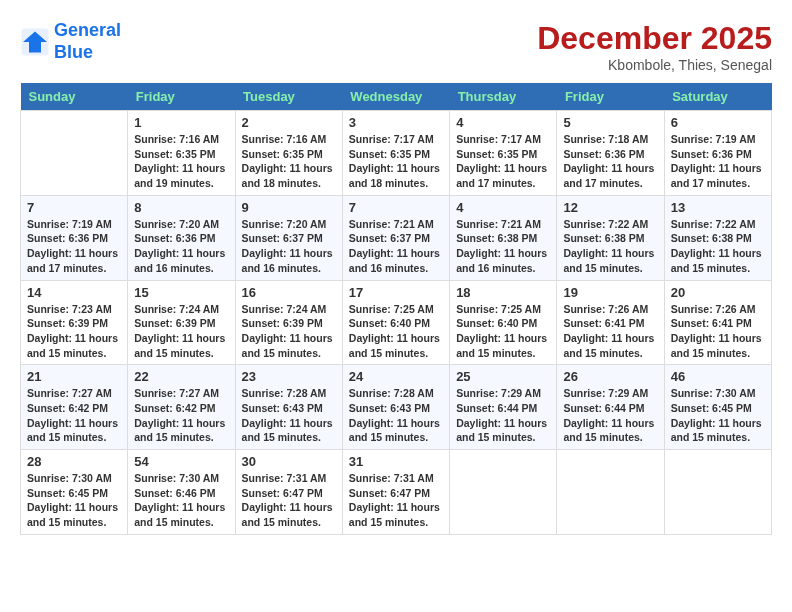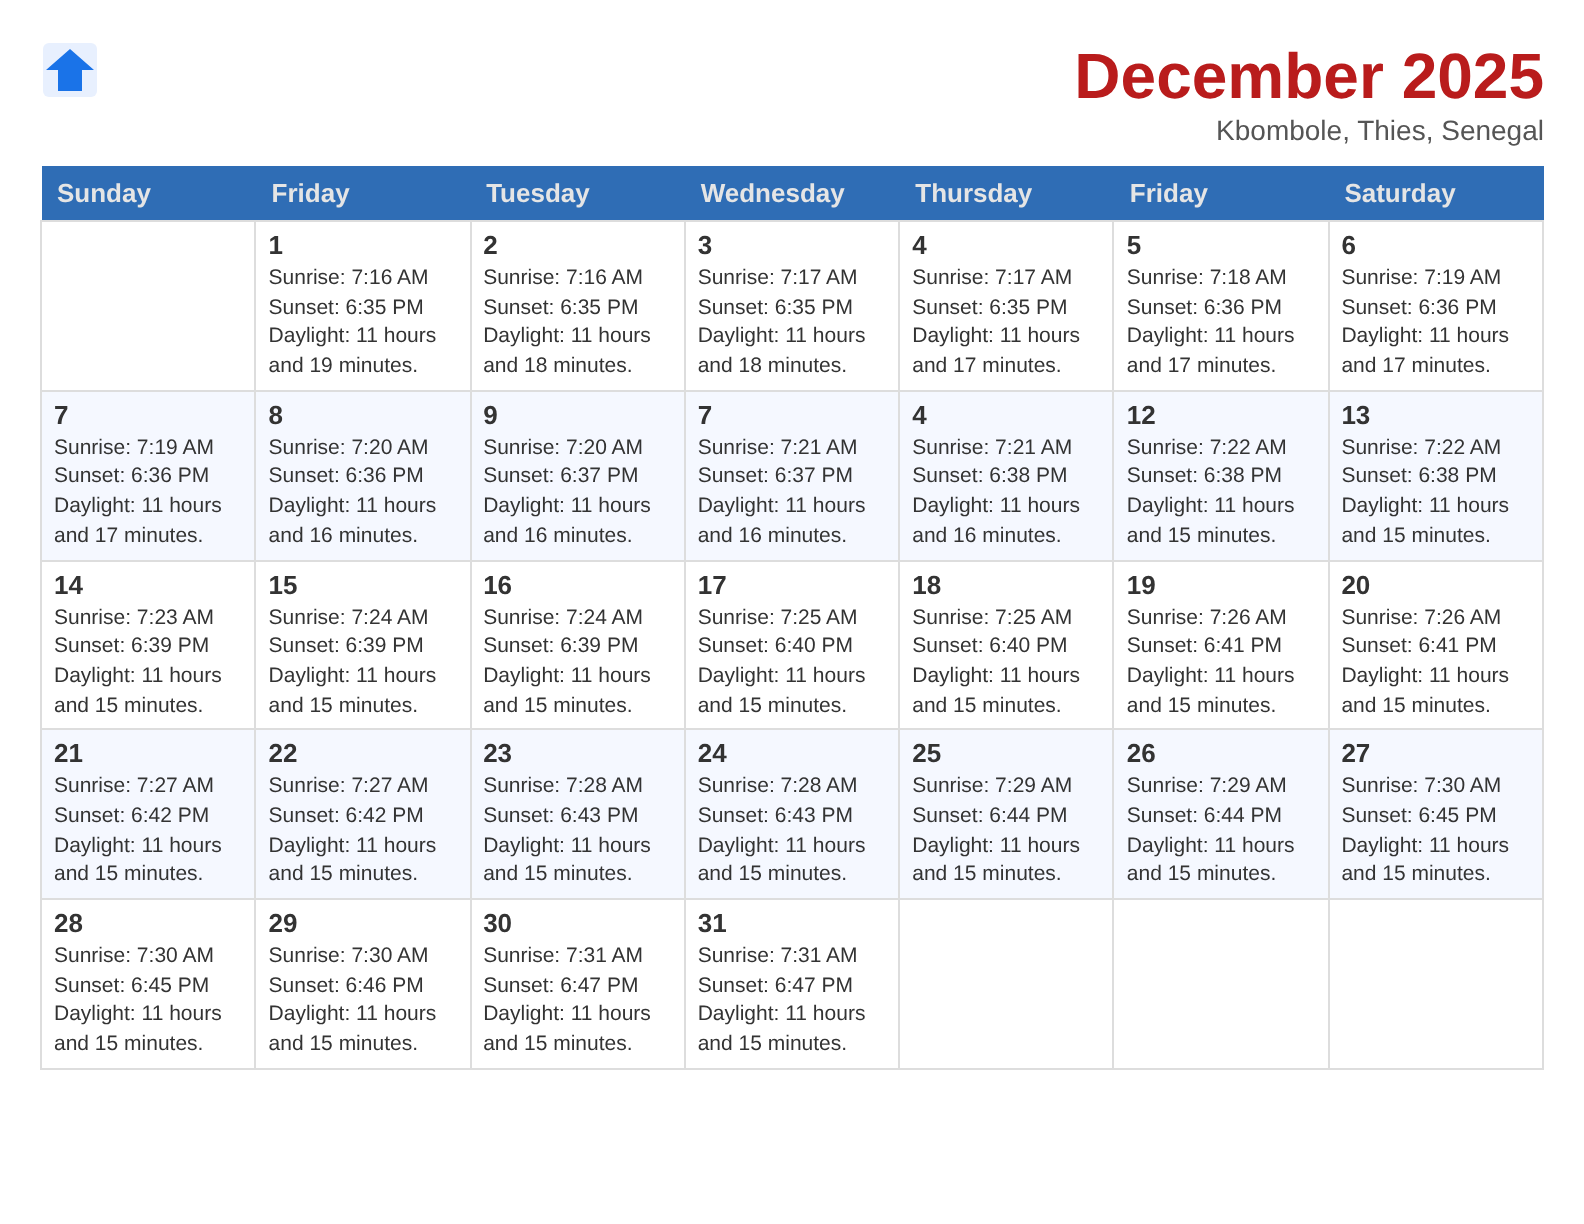--- a/index.html
+++ b/index.html
@@ -46,21 +46,21 @@
       font-size: 14px;
       color: #555;
     }
     .calendar {
       width: 100%;
       border-collapse: collapse;
       font-size: 11px;
     }
     .calendar th {
       background-color: #2f6db5;
-      color: #e5e5e5;
+      color: #86efac;
       text-align: left;
       padding: 6px 8px;
       font-size: 13px;
       font-weight: bold;
       margin-left: 42px;
     }
     .calendar td {
       border: 1px solid #ddd;
       vertical-align: top;
       padding: 4px 6px;
@@ -72,20 +72,21 @@
       font-size: 13px;
       font-weight: bold;
       color: #333;
       display: block;
       margin-bottom: 2px;
     }
     .day-info {
       color: #333;
       font-size: 10.5px;
       line-height: 1.4;
+      font-weight: bold;
     }
     .empty-cell {
       background: #f9f9f9;
     }
     tr:nth-child(even) td {
       background-color: #f5f8ff;
     }
     tr:nth-child(odd) td {
       background-color: #ffffff;
     }
@@ -95,20 +96,24 @@
   </style>
 </head>
 <body>
 
 <div class="header-area">
   <div class="logo">
     <svg class="logo-icon" viewBox="0 0 40 40" xmlns="http://www.w3.org/2000/svg">
       <rect x="2" y="2" width="36" height="36" rx="4" fill="#e8f0fe"></rect>
       <polygon points="20,6 36,20 28,20 28,34 12,34 12,20 4,20" fill="#1a73e8"></polygon>
     </svg>
+    <div class="logo-text">
+      <div><span>General</span></div>
+      <div><span style="color:#1a73e8;">Blue</span></div>
+    </div>
   </div>
   <div class="title-area">
     <div class="month-title">December 2025</div>
     <div class="location">Kbombole, Thies, Senegal</div>
   </div>
 </div>
 
 <table class="calendar">
   <thead>
     <tr>
@@ -228,31 +233,31 @@
         </td>
         <td>
           <span class="day-number">25</span>
           <div class="day-info">Sunrise: 7:29 AM<br>Sunset: 6:44 PM<br>Daylight: 11 hours<br>and 15 minutes.</div>
         </td>
         <td>
           <span class="day-number">26</span>
           <div class="day-info">Sunrise: 7:29 AM<br>Sunset: 6:44 PM<br>Daylight: 11 hours<br>and 15 minutes.</div>
         </td>
         <td>
-          <span class="day-number">27</span>
+          <span class="day-number">46</span>
           <div class="day-info">Sunrise: 7:30 AM<br>Sunset: 6:45 PM<br>Daylight: 11 hours<br>and 15 minutes.</div>
         </td>
       </tr>
       <tr>
         <td>
           <span class="day-number">28</span>
           <div class="day-info">Sunrise: 7:30 AM<br>Sunset: 6:45 PM<br>Daylight: 11 hours<br>and 15 minutes.</div>
         </td>
         <td>
-          <span class="day-number">29</span>
+          <span class="day-number">54</span>
           <div class="day-info">Sunrise: 7:30 AM<br>Sunset: 6:46 PM<br>Daylight: 11 hours<br>and 15 minutes.</div>
         </td>
         <td>
           <span class="day-number">30</span>
           <div class="day-info">Sunrise: 7:31 AM<br>Sunset: 6:47 PM<br>Daylight: 11 hours<br>and 15 minutes.</div>
         </td>
         <td>
           <span class="day-number">31</span>
           <div class="day-info">Sunrise: 7:31 AM<br>Sunset: 6:47 PM<br>Daylight: 11 hours<br>and 15 minutes.</div>
         </td>

